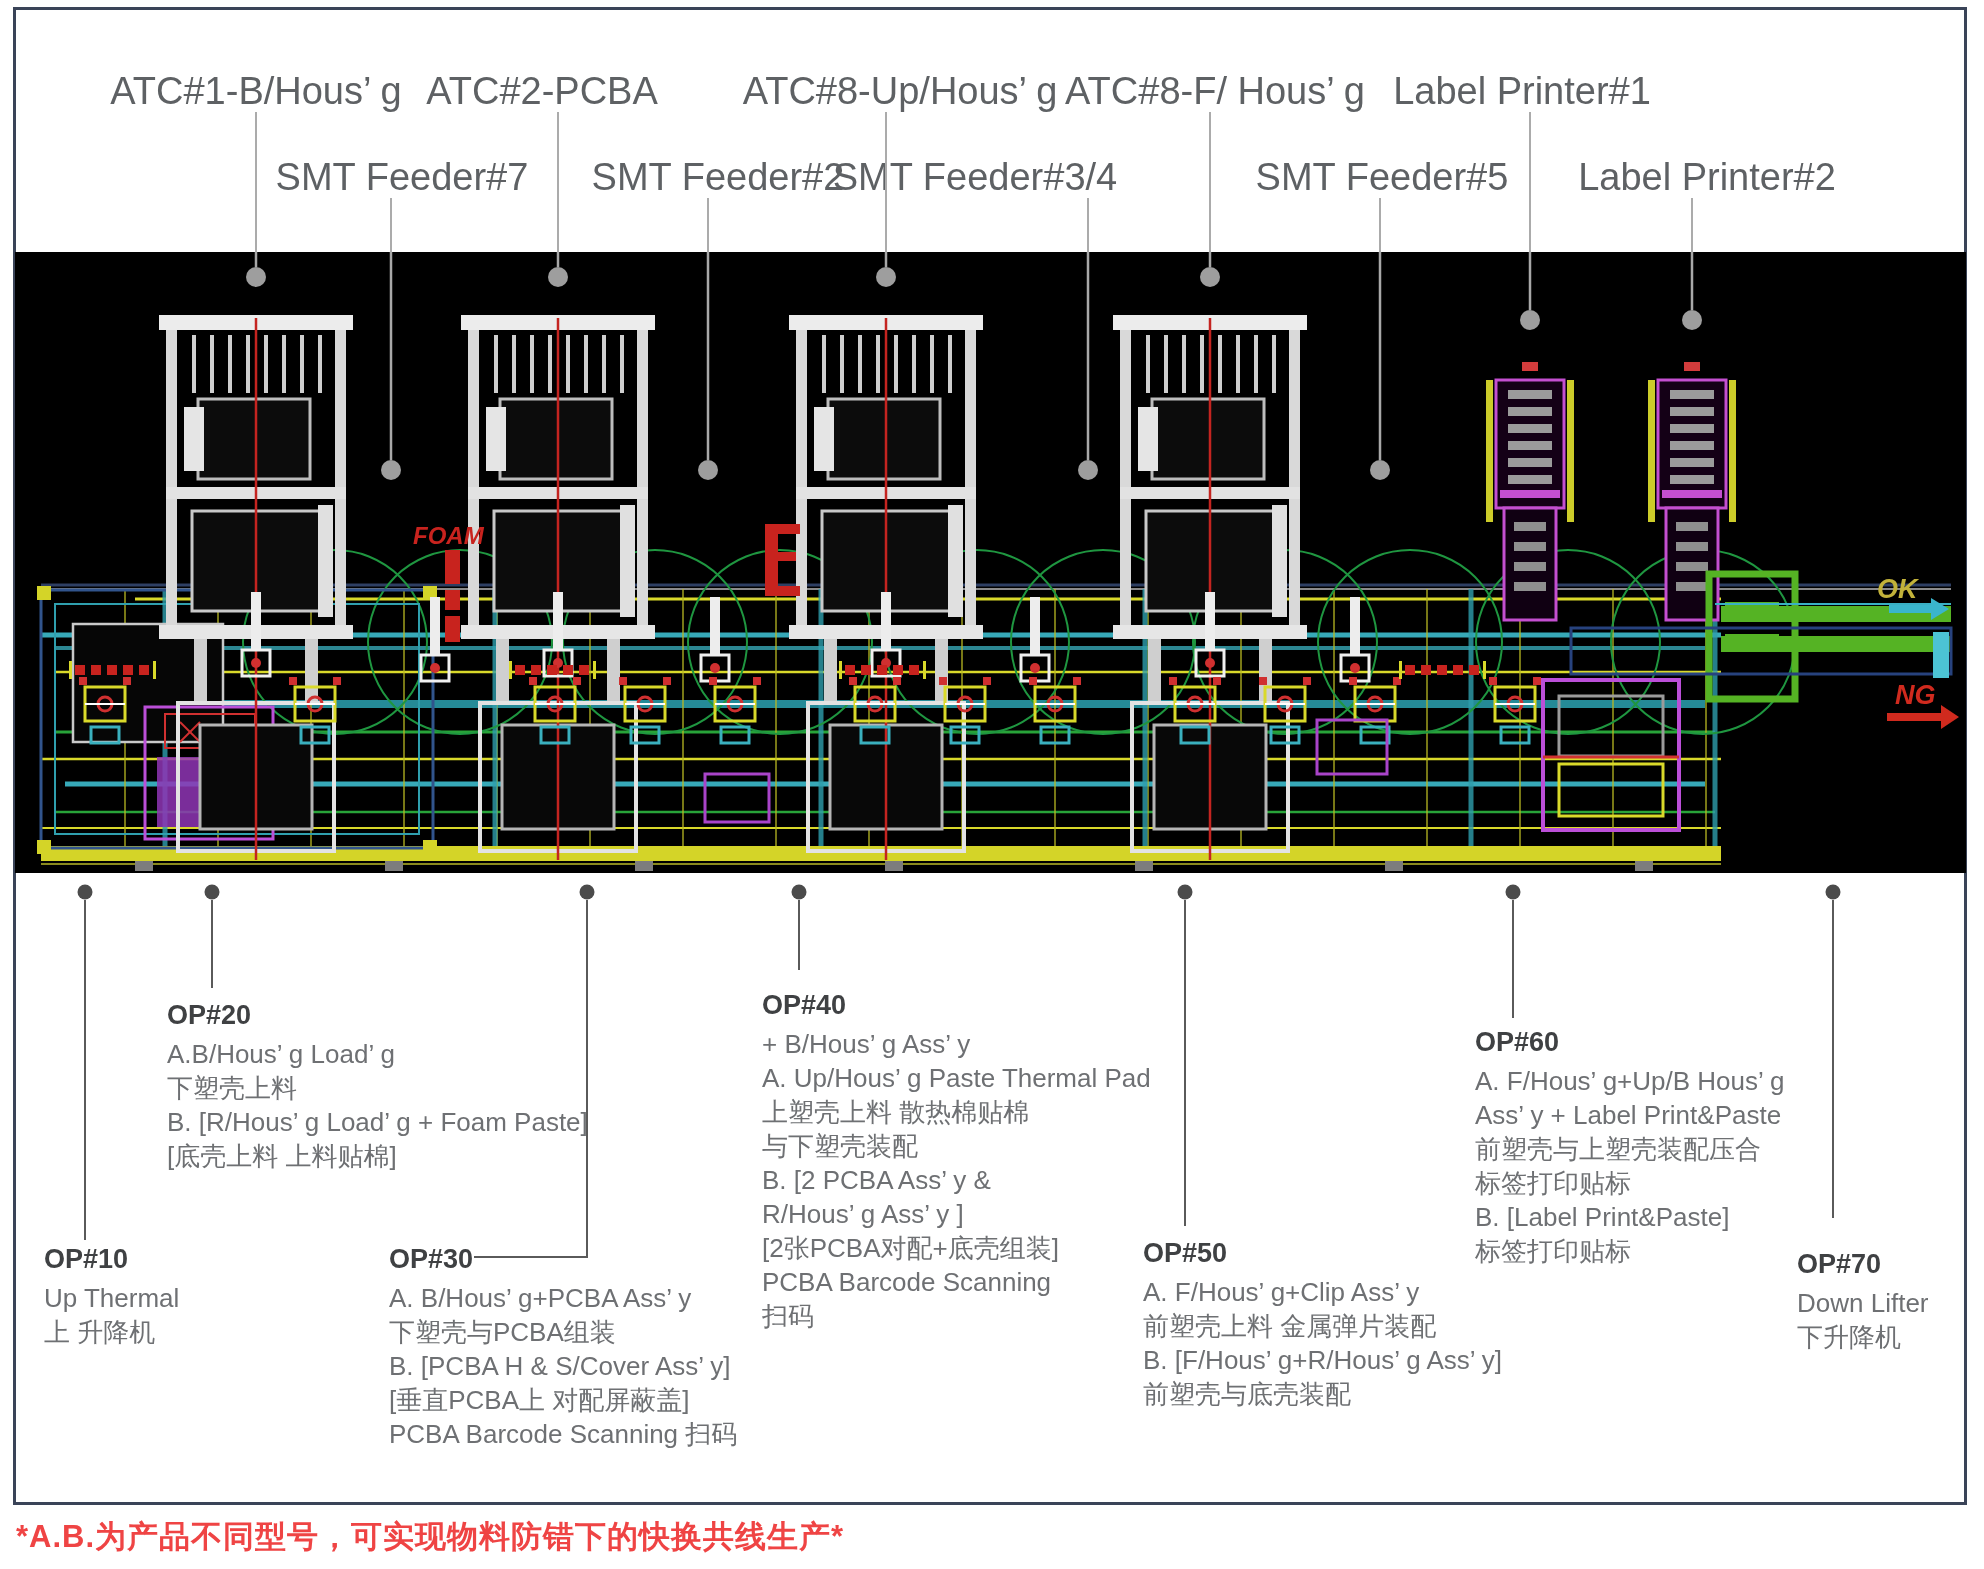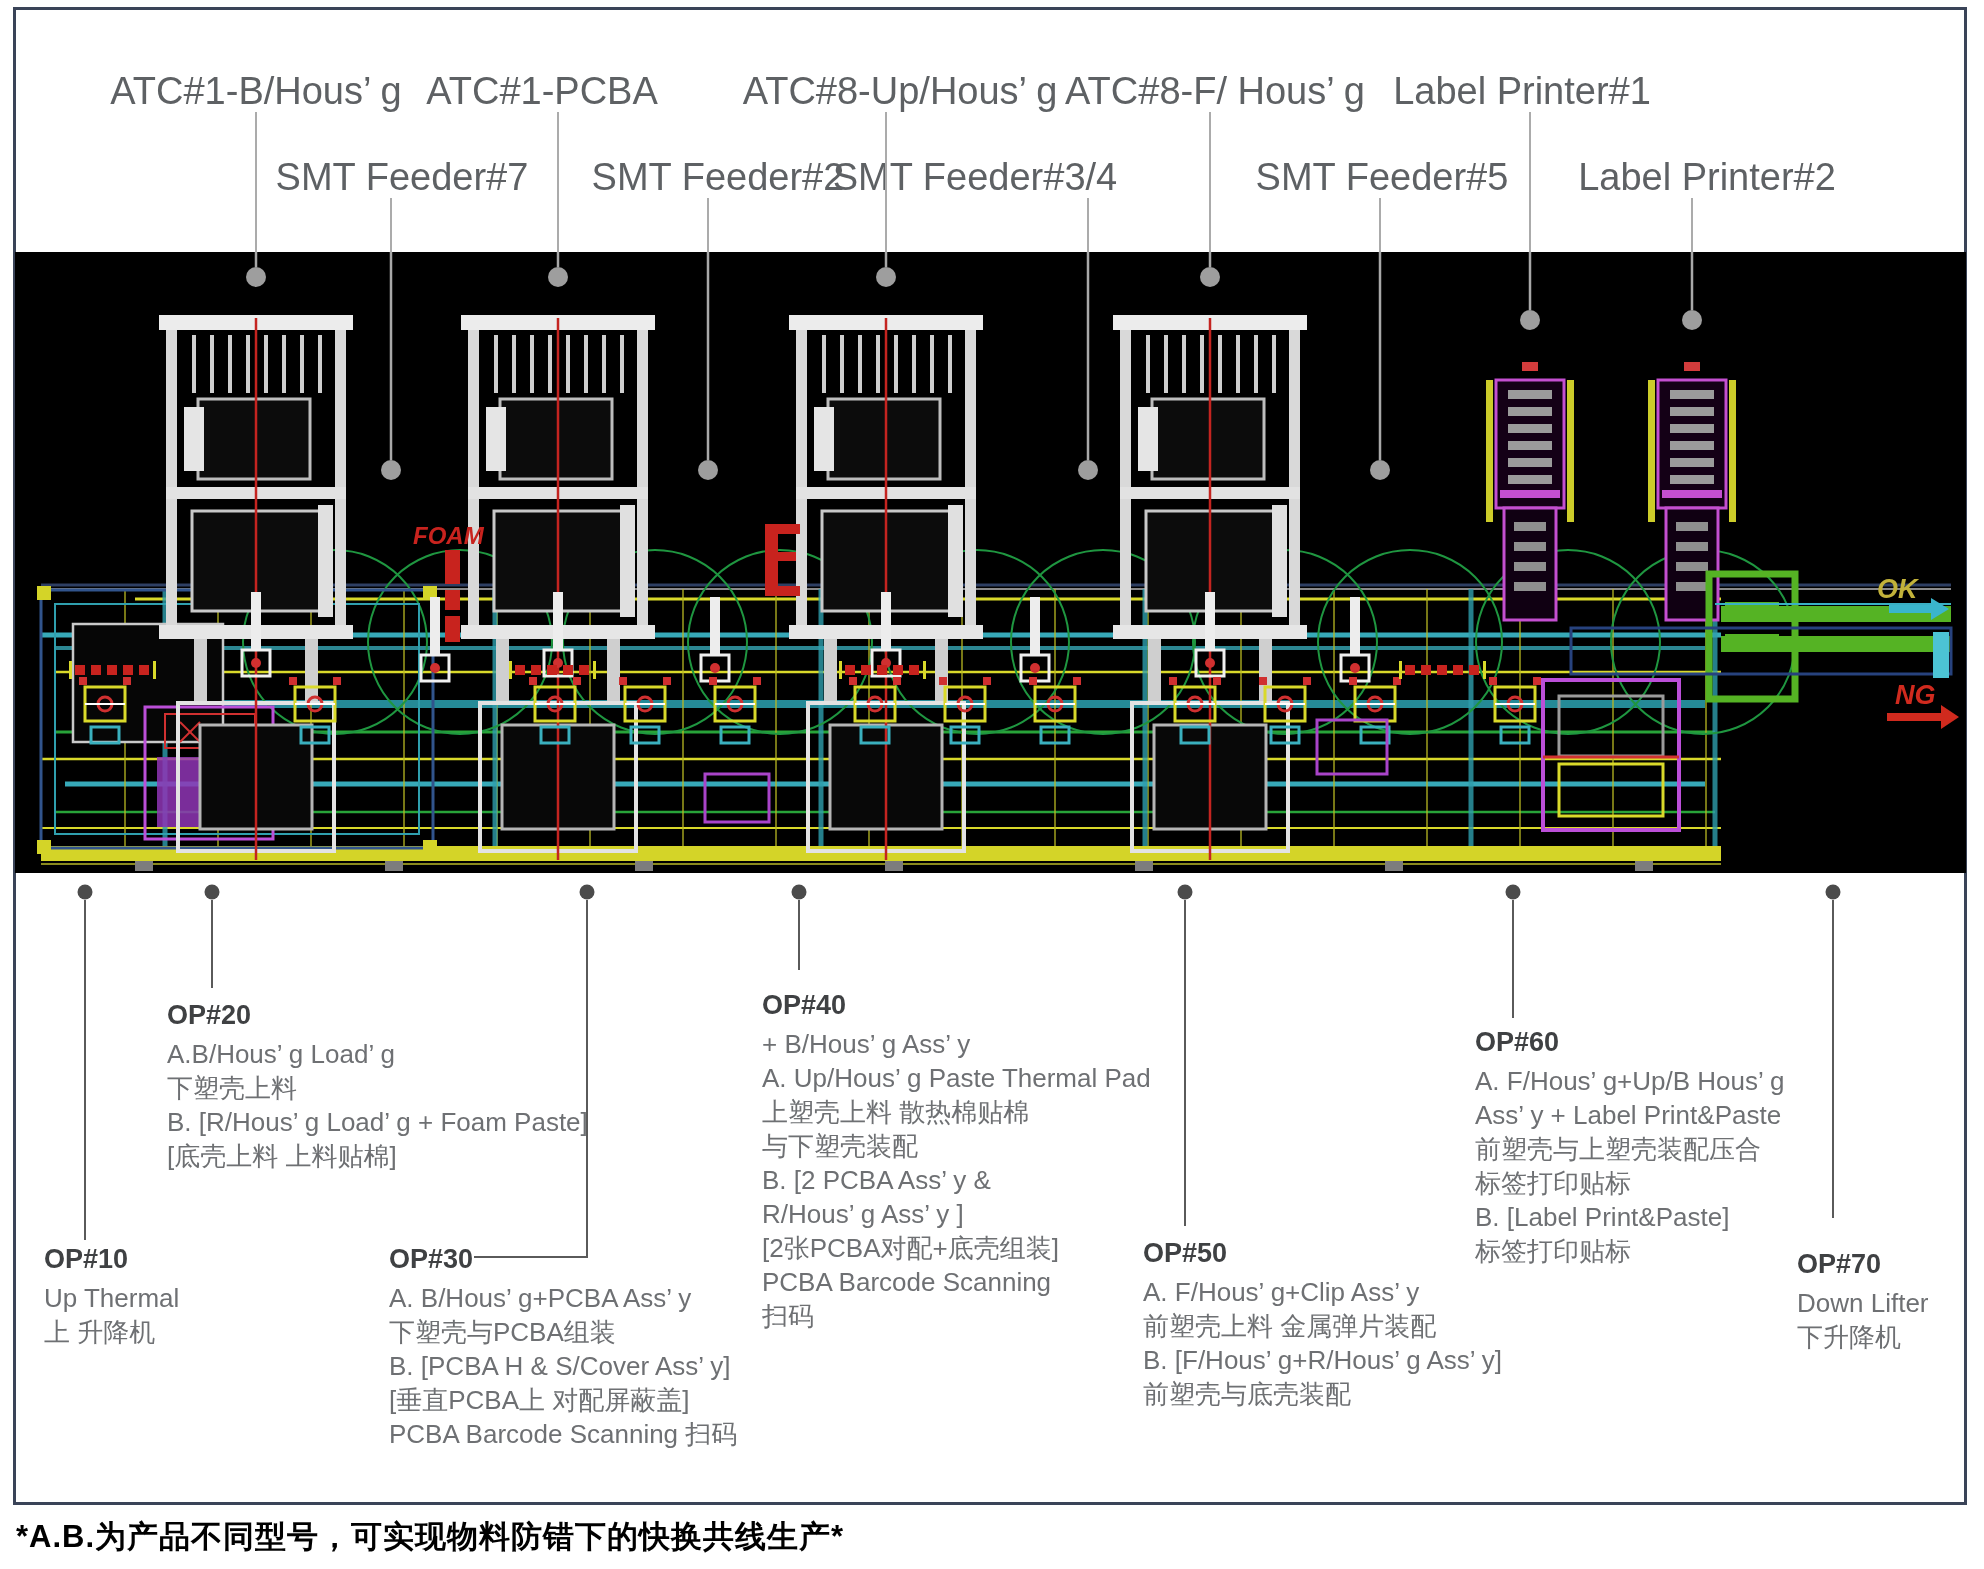--- a/index.html
+++ b/index.html
@@ -11,31 +11,31 @@
        white-space:nowrap;}
   .vline{position:absolute;width:2px;background:#ababab;}
   .vline.dark{background:#5a5a5a;}
   .hline{position:absolute;height:2px;background:#5a5a5a;}
   .bdot{position:absolute;width:15px;height:15px;border-radius:50%;background:#4b4b4b;
         transform:translate(-50%,-50%);}
   .cad{position:absolute;left:15px;top:252px;}
   .op{position:absolute;color:#6e7073;font-size:26px;line-height:34px;white-space:nowrap;}
   .op .t{display:block;font-weight:bold;color:#3f4143;font-size:27px;margin-bottom:5px;}
   .foot{position:absolute;left:16px;top:1516px;font-size:31px;font-weight:bold;
-        color:#000000;letter-spacing:1px;white-space:nowrap;}
+        color:#ef4444;letter-spacing:1px;white-space:nowrap;}
 </style>
 </head>
 <body>
 
 <div class="page">
 
   <div class="frame"></div>
 
   <div class="lbl" style="left:256px;top:70px">ATC#1-B/Hous’ g</div>
-  <div class="lbl" style="left:542px;top:70px">ATC#1-PCBA</div>
+  <div class="lbl" style="left:542px;top:70px">ATC#2-PCBA</div>
   <div class="lbl" style="left:900px;top:70px">ATC#8-Up/Hous’ g</div>
   <div class="lbl" style="left:1215px;top:70px">ATC#8-F/ Hous’ g</div>
   <div class="lbl" style="left:1522px;top:70px">Label Printer#1</div>
 
   <div class="lbl" style="left:402px;top:156px">SMT Feeder#7</div>
   <div class="lbl" style="left:718px;top:156px">SMT Feeder#2</div>
   <div class="lbl" style="left:975px;top:156px">SMT Feeder#3/4</div>
   <div class="lbl" style="left:1382px;top:156px">SMT Feeder#5</div>
   <div class="lbl" style="left:1707px;top:156px">Label Printer#2</div>
 

